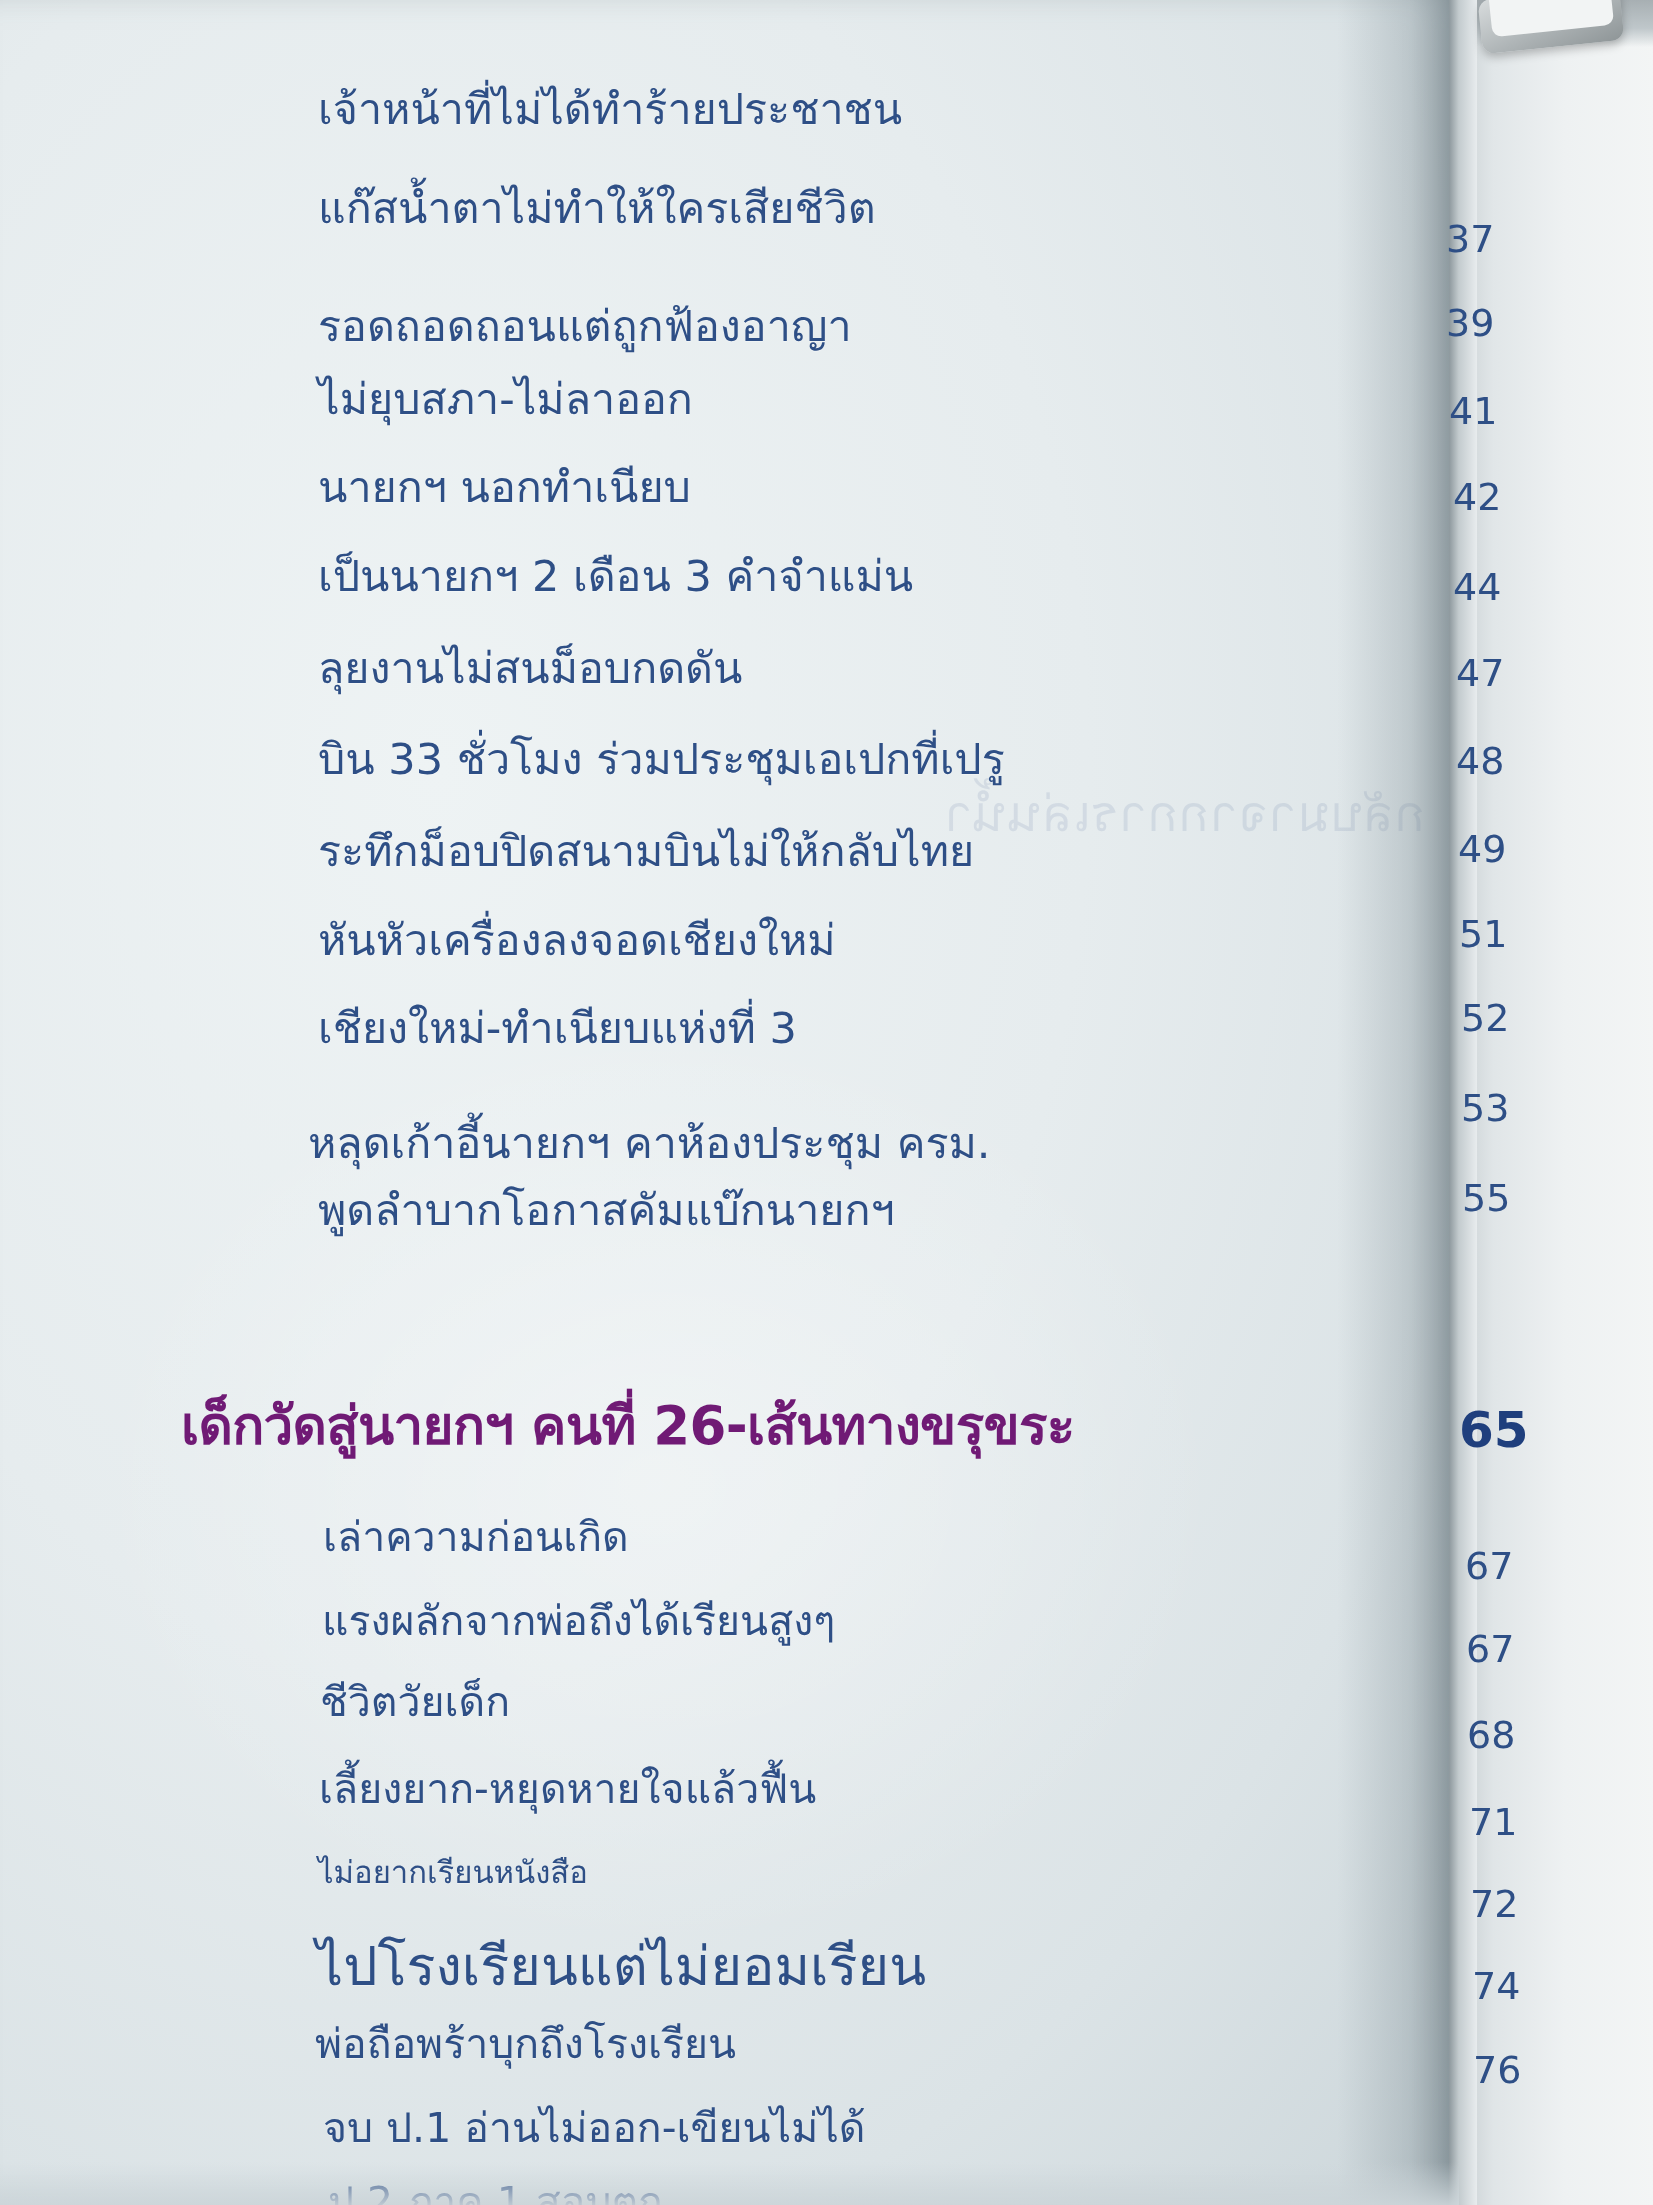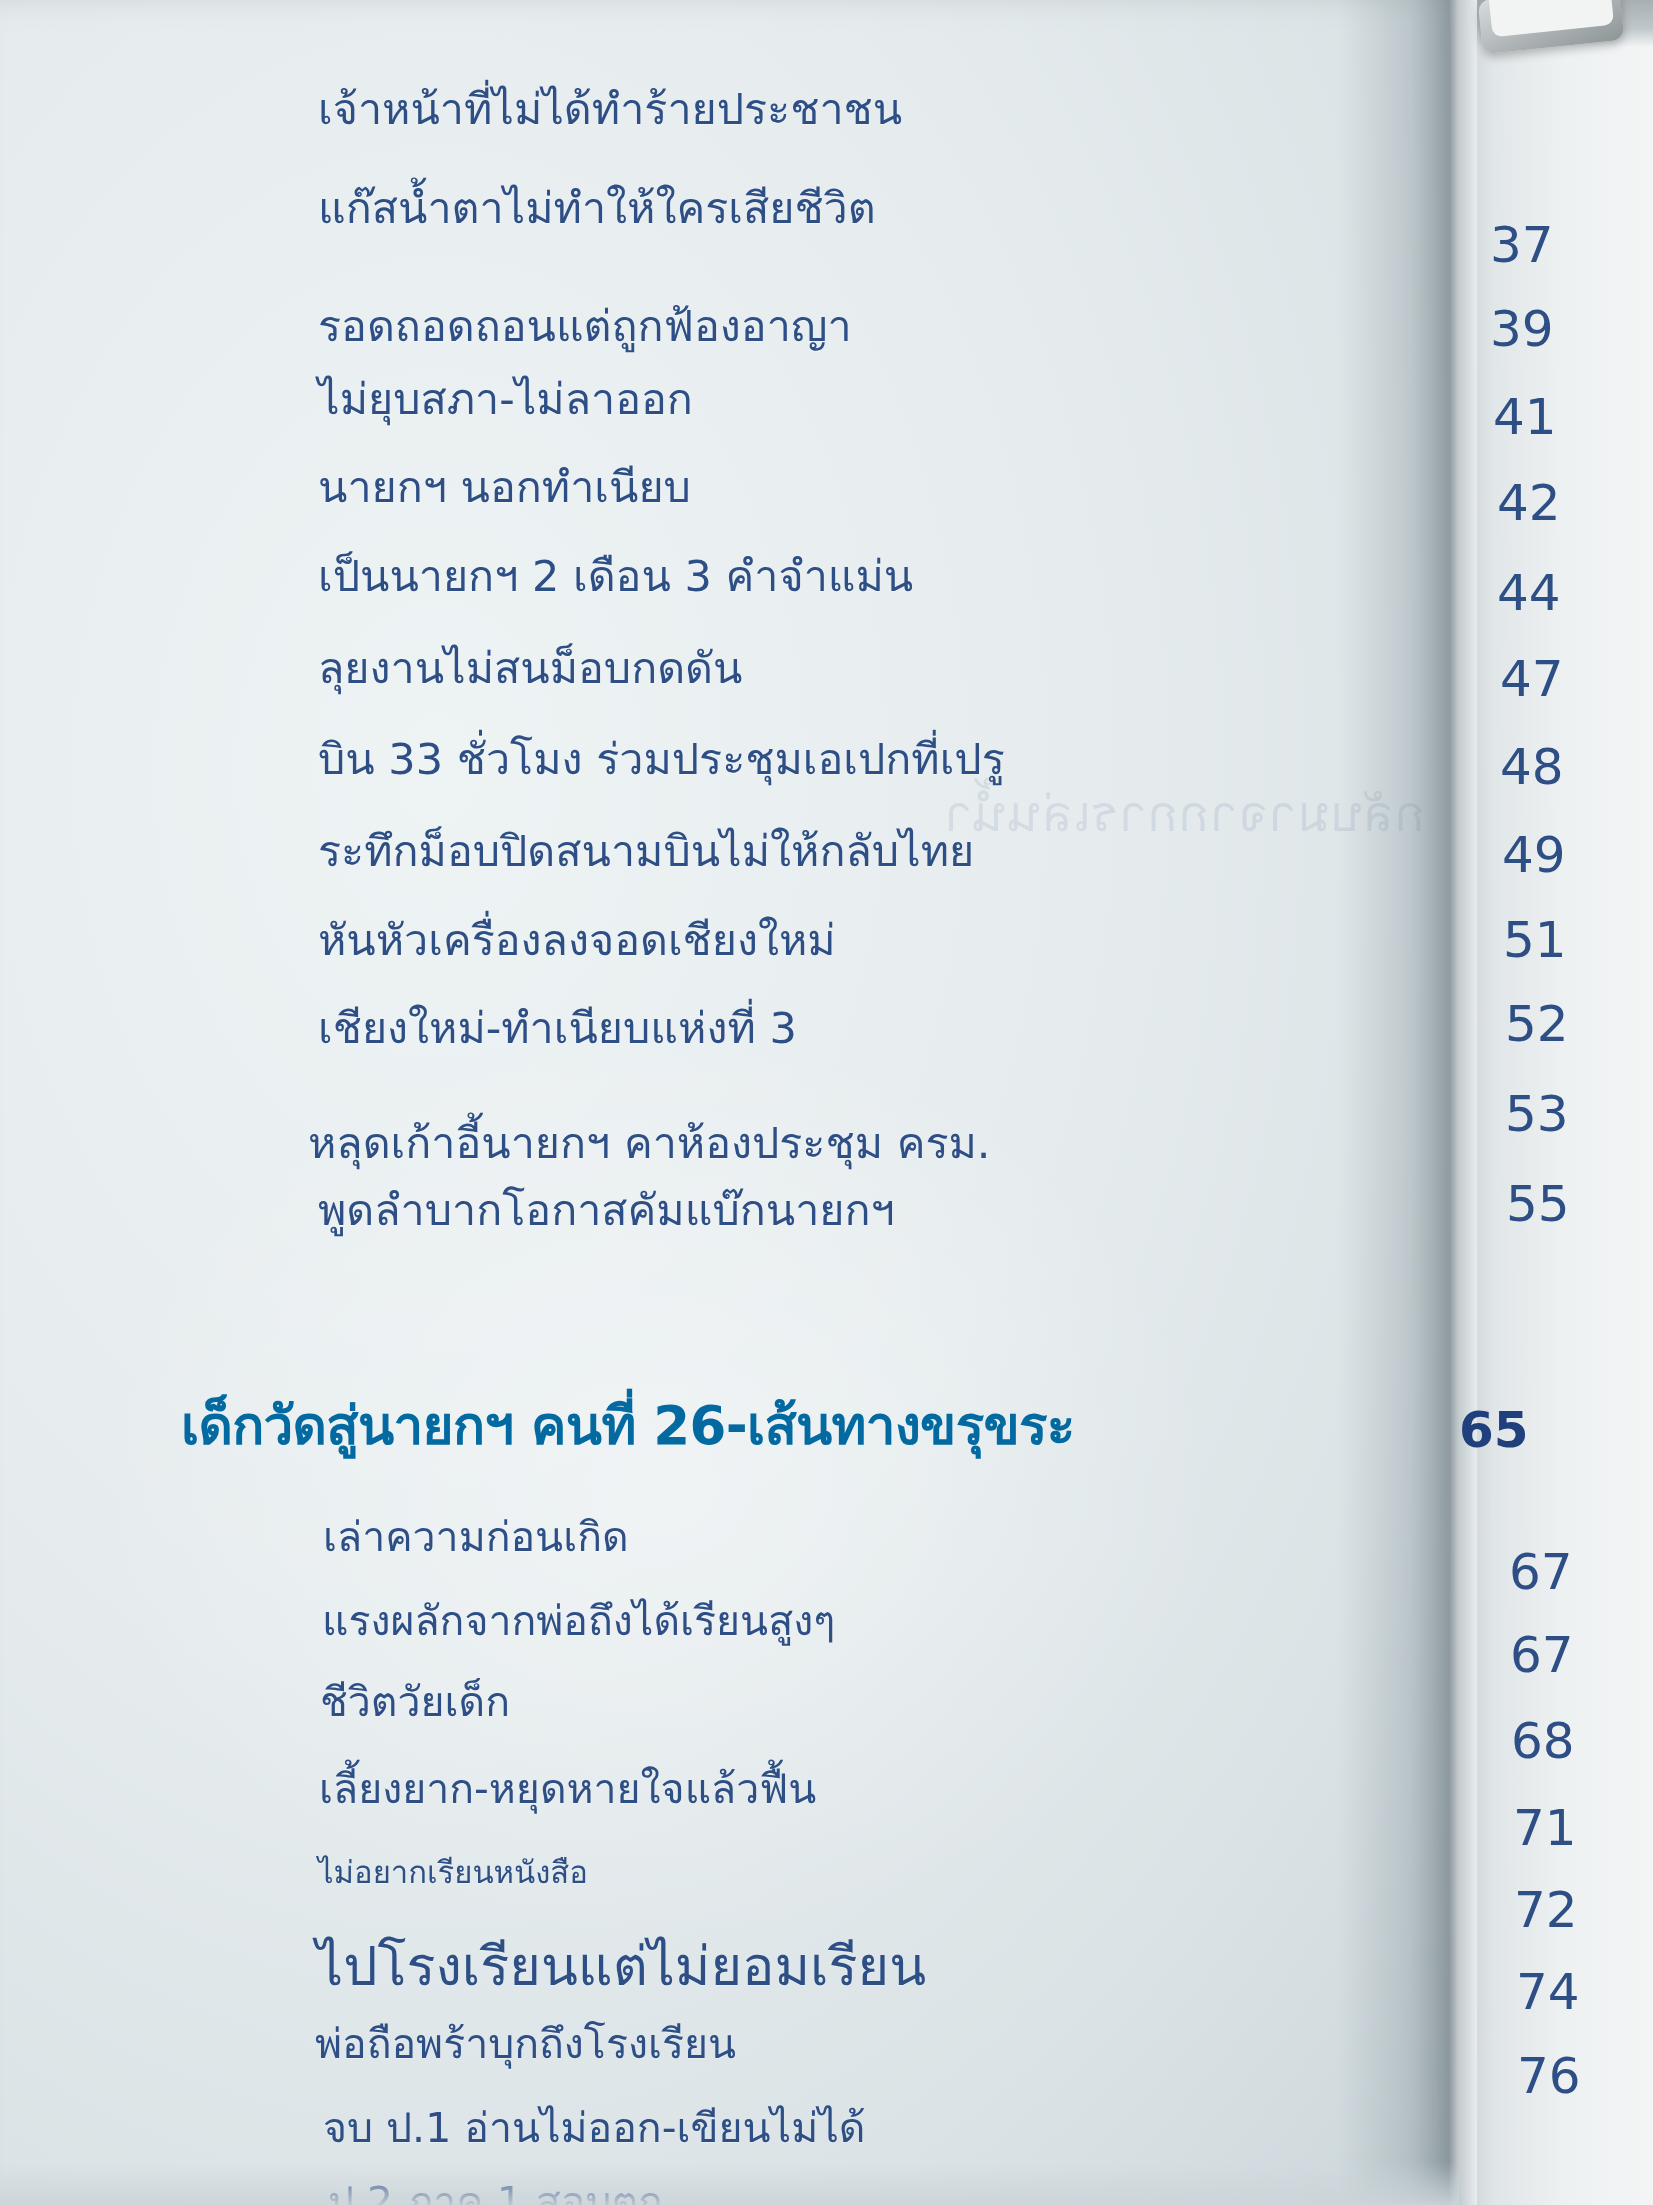--- a/index.html
+++ b/index.html
@@ -106,29 +106,28 @@
     color: #2e4f86;
     font-size: 43px;
     line-height: 1.0;
     white-space: nowrap;
     font-family: "DejaVu Sans", sans-serif;
     text-shadow: 0 0.7px 0 rgba(255,255,255,.35);
   }
   .entry-page {
     position: absolute;
     color: #2e4f86;
-    font-size: 50px;
-    line-height: 1.0;
-    white-space: nowrap;
-    font-family: "DejaVu Sans", sans-serif;
-    margin-left: 44px;
+    font-size: 38px;
+    line-height: 1.0;
+    white-space: nowrap;
+    font-family: "DejaVu Sans", sans-serif;
   }
   .chapter-title {
     position: absolute;
-    color: #0369a1;
+    color: #701a75;
     font-size: 53px;
     font-weight: bold;
     line-height: 1.0;
     white-space: nowrap;
     letter-spacing: -0.7px;
     font-family: "DejaVu Sans", sans-serif;
   }
   .chapter-page {
     position: absolute;
     color: #1f3f7d;

